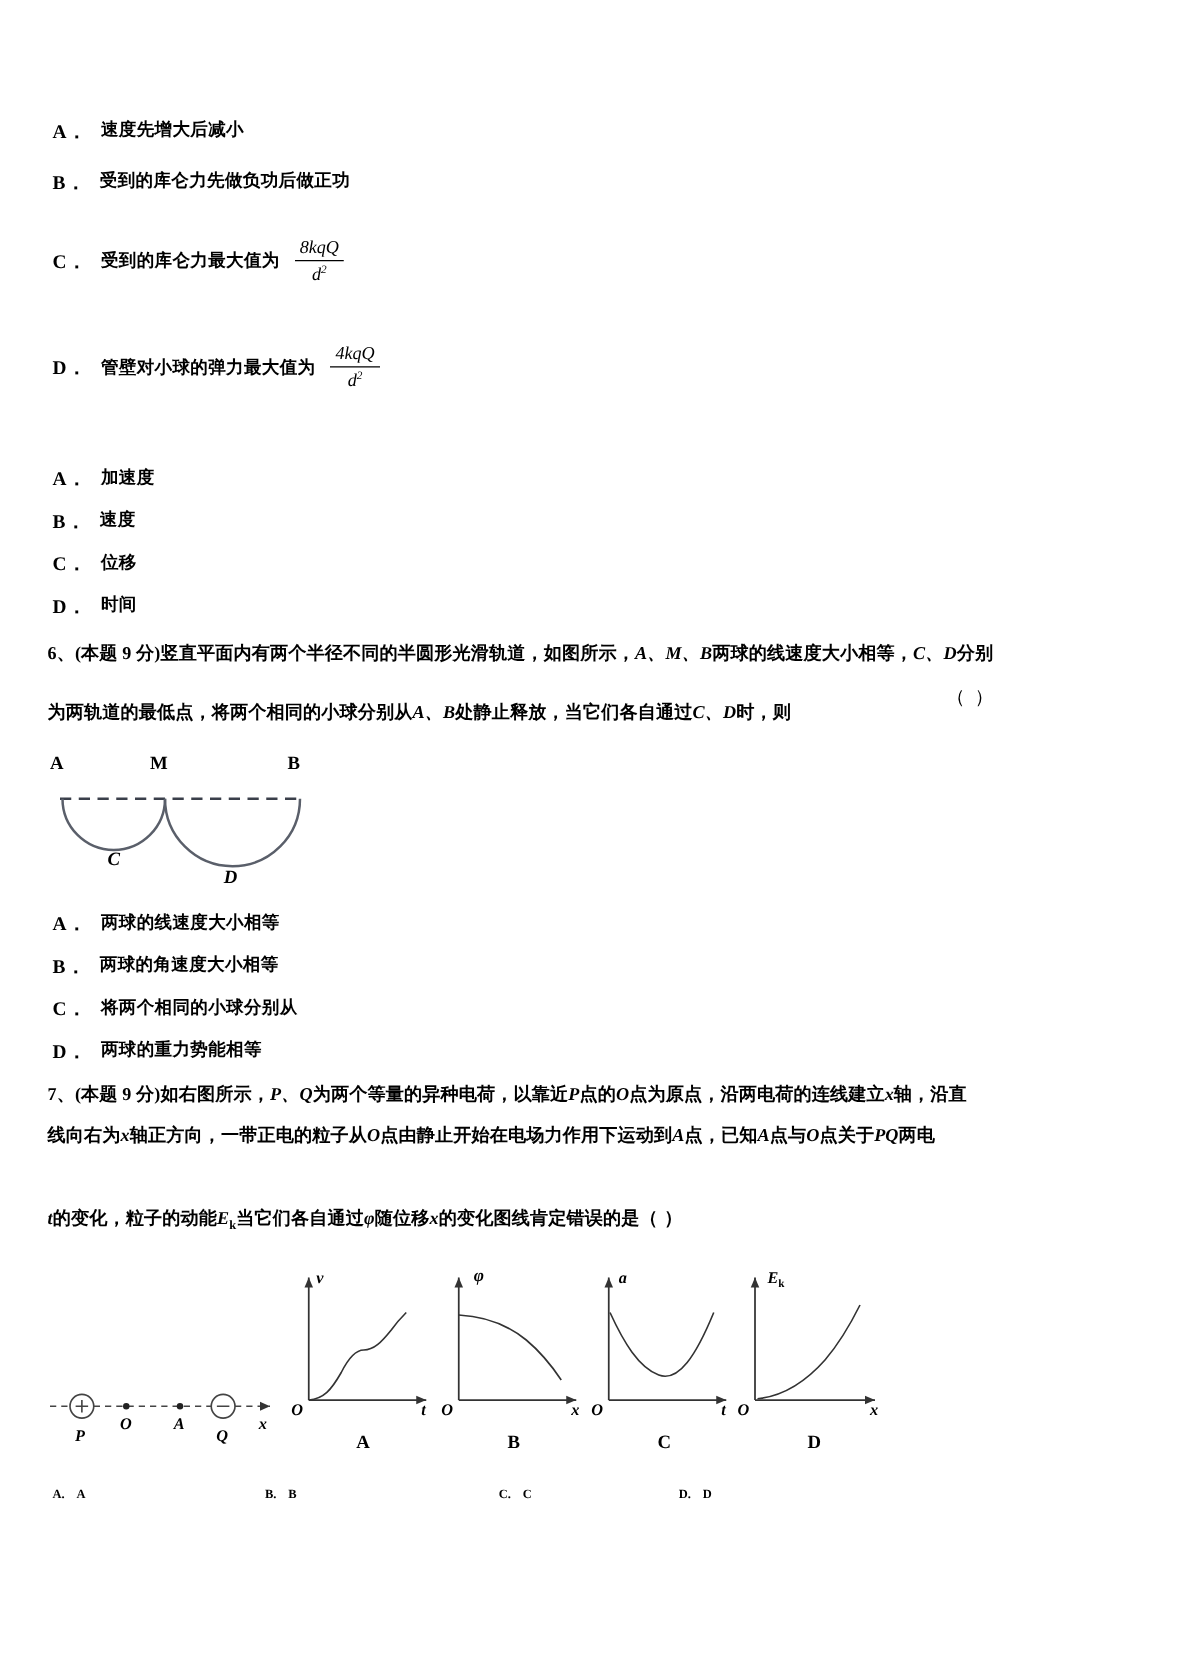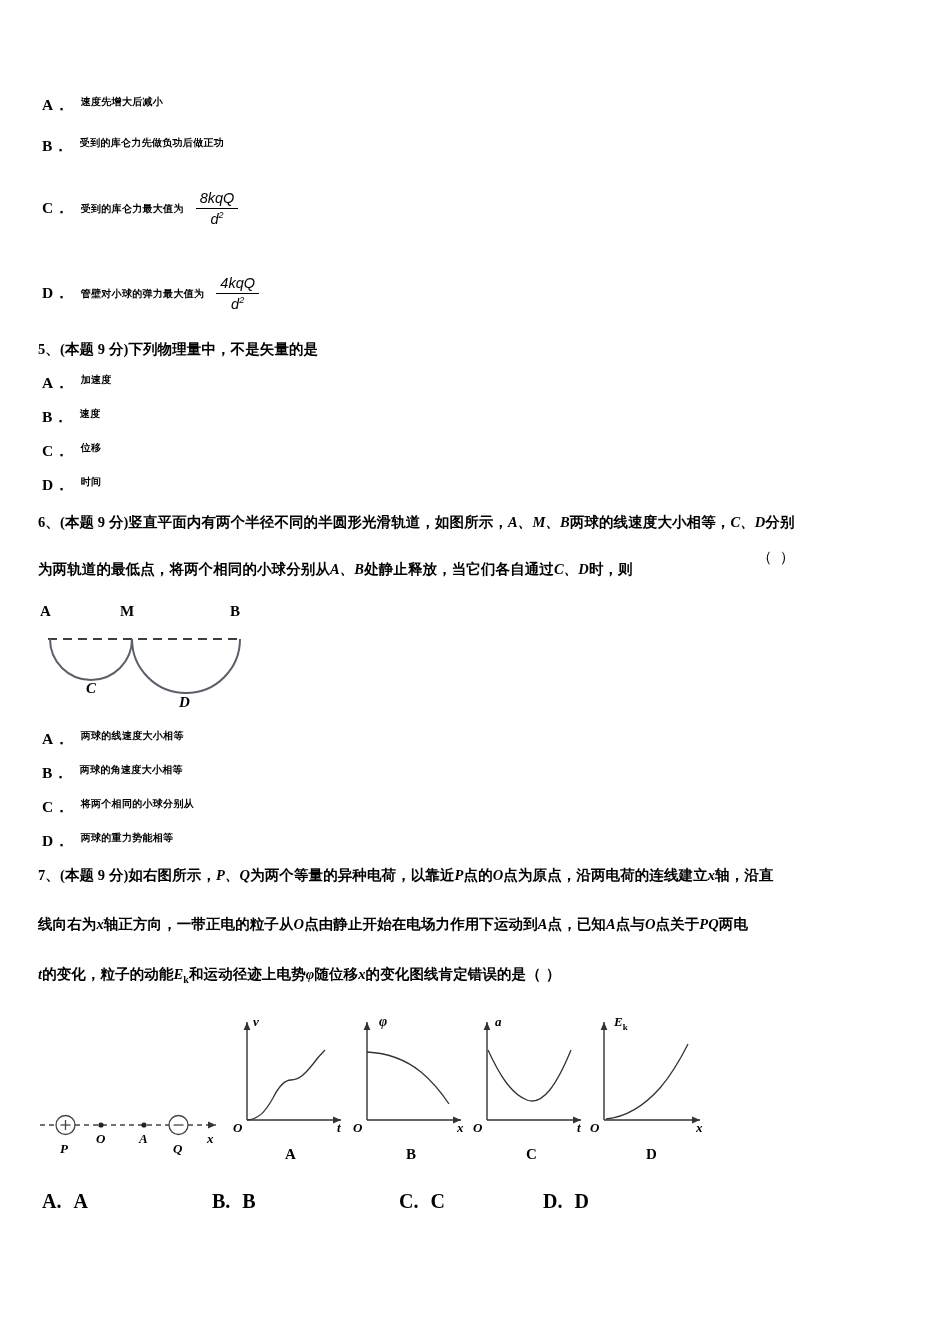--- a/index.html
+++ b/index.html
@@ -29,21 +29,21 @@
     white-space: nowrap;
   }
   .opt-label {
     font-weight: bold;
     font-size: 15.5px;
     letter-spacing: 0.5px;
     margin-right: 11px;
     font-family: "Liberation Serif", serif;
   }
   .opt-text {
-    font-size: 10px;
+    font-size: 14px;
     font-weight: bold;
     font-family: Liberation Serif, serif;
     letter-spacing: 0.3px;
   }
   .q-line {
     position: absolute;
     font-size: 14.5px;
     font-weight: bold;
     font-family: "DejaVu Sans", "Liberation Sans", sans-serif;
     white-space: nowrap;
@@ -62,21 +62,21 @@
     font-family: "Liberation Serif", serif;
     font-weight: bold;
     font-style: normal;
   }
   
   .frac {
     display: inline-flex;
     flex-direction: column;
     align-items: center;
     vertical-align: -0.55em;
-    font-family: Liberation Sans, sans-serif;
+    font-family: Liberation Serif, serif;
     font-style: italic;
     font-weight: normal;
     margin: 0 2px;
   }
   .frac .num {
     font-size: 14.5px;
     padding: 0 4px 1px 4px;
     border-bottom: 1.1px solid #000;
     line-height: 1.15;
   }
@@ -94,21 +94,21 @@
   .fig-caption {
     position: absolute;
     font-family: "Liberation Serif", serif;
     font-weight: bold;
     font-size: 16px;
   }
   .ans-row {
     position: absolute;
     font-family: "Liberation Serif", serif;
     font-weight: bold;
-    font-size: 20px;
+    font-size: 10px;
     white-space: nowrap;
   }
 </style>
 </head>
 <body>
 
 <div class="page">
 
   <div class="opt-row" style="left:42px; top:95px;">
     <span class="opt-label">A．</span>
@@ -131,23 +131,20 @@
 
   <div class="opt-row" style="left:42px; top:275px; align-items:center;">
     <span class="opt-label">D．</span>
     <span class="opt-text">管壁对小球的弹力最大值为</span>
     <span class="frac" style="margin-left:12px;">
       <span class="num">4kqQ</span>
       <span class="den"><span>d</span><sup>2</sup></span>
     </span>
   </div>
 
-  <div class="q-line" style="left:38px; top:340px;">
-    <span class="q-num">5、</span><span class="serif-up">(本题 9 分)</span><span>下列物理量中，不是矢量的是</span>
-  </div>
 
   <div class="opt-row" style="left:42px; top:373px;">
     <span class="opt-label">A．</span>
     <span class="opt-text">加速度</span>
   </div>
   <div class="opt-row" style="left:42px; top:407px;">
     <span class="opt-label">B．</span>
     <span class="opt-text">速度</span>
   </div>
   <div class="opt-row" style="left:42px; top:441px;">
@@ -198,27 +195,27 @@
   </div>
   <div class="opt-row" style="left:42px; top:831px;">
     <span class="opt-label">D．</span>
     <span class="opt-text">两球的重力势能相等</span>
   </div>
 
   <div class="q-line" style="left:38px; top:866px;">
     <span class="q-num">7、</span><span class="serif-up">(本题 9 分)</span><span>如右图所示，</span><span class="serif-i">P、Q</span><span>为两个等量的异种电荷，以靠近</span><span class="serif-i">P</span><span>点的</span><span class="serif-i">O</span><span>点为原点，沿两电荷的连线建立</span><span class="serif-i">x</span><span>轴，沿直</span>
   </div>
 
-  <div class="q-line" style="left:38px; top:899px;margin-top:16px;">
+  <div class="q-line" style="left:38px; top:899px;">
     <span>线向右为</span><span class="serif-i">x</span><span>轴正方向，一带正电的粒子从</span><span class="serif-i">O</span><span>点由静止开始在电场力作用下运动到</span><span class="serif-i">A</span><span>点，已知</span><span class="serif-i">A</span><span>点与</span><span class="serif-i">O</span><span>点关于</span><span class="serif-i">PQ</span><span>两电</span>
   </div>
 
 
   <div class="q-line" style="left:38px; top:965px;">
-    <span class="serif-i">t</span><span>的变化，粒子的动能</span><span class="serif-i">E</span><sub style="font-family:'Liberation Serif',serif; font-size:10px;">k</sub><span>和运动径迹上电势</span><span class="serif-i">φ</span><span>随位移</span><span class="serif-i">x</span><span>的变化图线肯定错误的是（   ）</span>
+    <span class="serif-i">t</span><span>的变化，粒子的动能</span><span class="serif-i">E</span><sub style="font-family:'Liberation Serif',serif; font-size:10px;">k</sub><span>当它们各自通过</span><span class="serif-i">φ</span><span>随位移</span><span class="serif-i">x</span><span>的变化图线肯定错误的是（   ）</span>
   </div>
 
   <div class="figure" style="left:38px; top:1098px; width:195px; height:70px;">
     <svg width="195" height="70" viewBox="0 0 195 70">
 
       <line x1="2" y1="27" x2="18" y2="27" stroke="#444" stroke-width="1.3" stroke-dasharray="5,4"></line>
       <line x1="37" y1="27" x2="131" y2="27" stroke="#444" stroke-width="1.3" stroke-dasharray="5,4"></line>
       <line x1="150" y1="27" x2="178" y2="27" stroke="#444" stroke-width="1.3" stroke-dasharray="5,4"></line>
 
       <path d="M 178 27 L 170 23.4 L 170 30.6 Z" fill="#333"></path>

